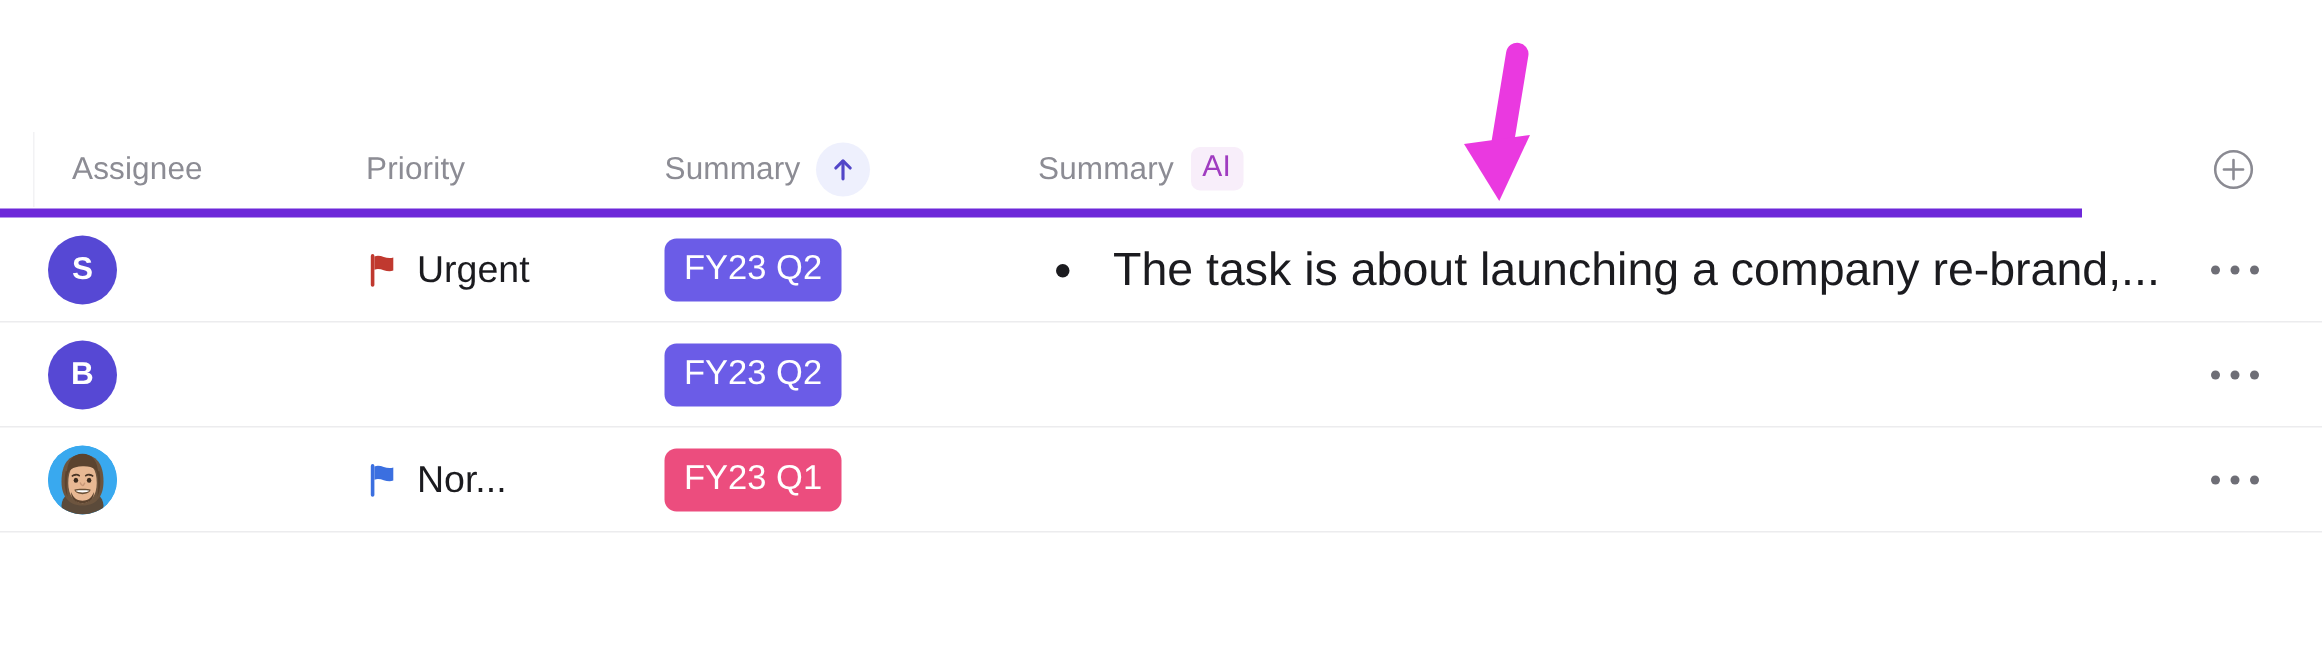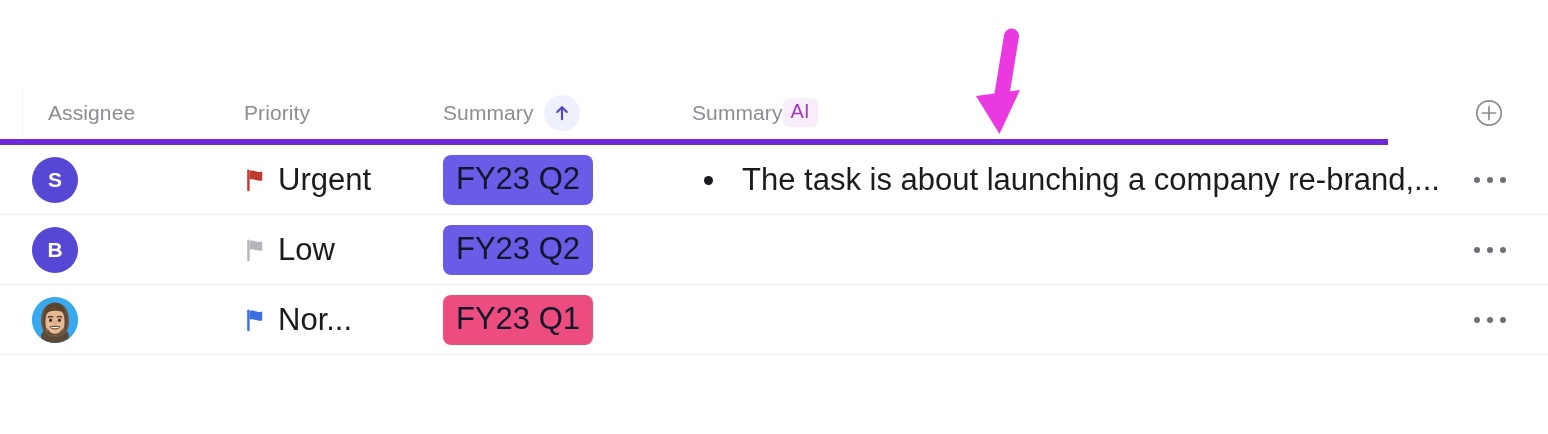--- a/index.html
+++ b/index.html
@@ -61,20 +61,21 @@
     margin-left: 10px;
     border-radius: 50%;
     background: #eef0fd;
     display: flex;
     align-items: center;
     justify-content: center;
   }
   .sort-badge svg { display: block; }
 
   .ai-badge {
+    margin-left: 11px;
     background: #f8eefa;
     color: #a03cc0;
     font-size: 20px;
     font-weight: 400;
     border-radius: 6px;
     padding: 2px 8px 4px 8px;
     line-height: 1.15;
   }
 
   .add-col-btn {
@@ -126,30 +127,30 @@
     flex: none;
   }
   .avatar.photo { background: #39a9ef; position: relative; }
   .avatar.photo svg { display: block; width: 46px; height: 46px; }
 
   
   .flag { width: 26px; height: 26px; flex: none; }
   .flag svg { display: block; }
   .priority-label {
     margin-left: 10px;
-    font-size: 31px;
+    font-size: 25px;
     color: #1b1b1f;
     white-space: nowrap;
   }
 
   
   .chip {
     border-radius: 8px;
-    color: #0f172a;
-    font-size: 31px;
+    color: #ffffff;
+    font-size: 23px;
     font-weight: 400;
     padding: 7px 13px 9px 13px;
     line-height: 1.1;
     white-space: nowrap;
   }
 
   
   .bullet {
     width: 9px;
     height: 9px;
@@ -255,29 +256,20 @@
           <i></i>
           <i></i>
           <i></i>
         </span>
     </div>
   </div>
 
   <div class="row row-1">
     <div class="cell c-assignee">
       <div class="avatar" style="background:#5648d4">B</div>
-    </div>
-    <div class="cell c-priority">
-      <span class="flag">
-        <svg width="26" height="26" viewBox="0 0 26 26" aria-hidden="true">
-          <path d="M6.4 3.6 L6.4 23" stroke="#b4b4ba" stroke-width="2.4" stroke-linecap="round"></path>
-          <path d="M7.6 4 C12 2.2 15.6 6.4 20.2 4.6 L20.2 13.4 C15.6 15.2 12 11 7.6 12.8 Z" fill="#b4b4ba"></path>
-        </svg>
-      </span>
-      <span class="priority-label">Low</span>
     </div>
     <div class="cell c-quarter">
       <span class="chip" style="background:#6b5ce7">FY23 Q2</span>
     </div>
     <div class="cell c-actions">
       <span class="dots">
           <i></i>
           <i></i>
           <i></i>
         </span>

